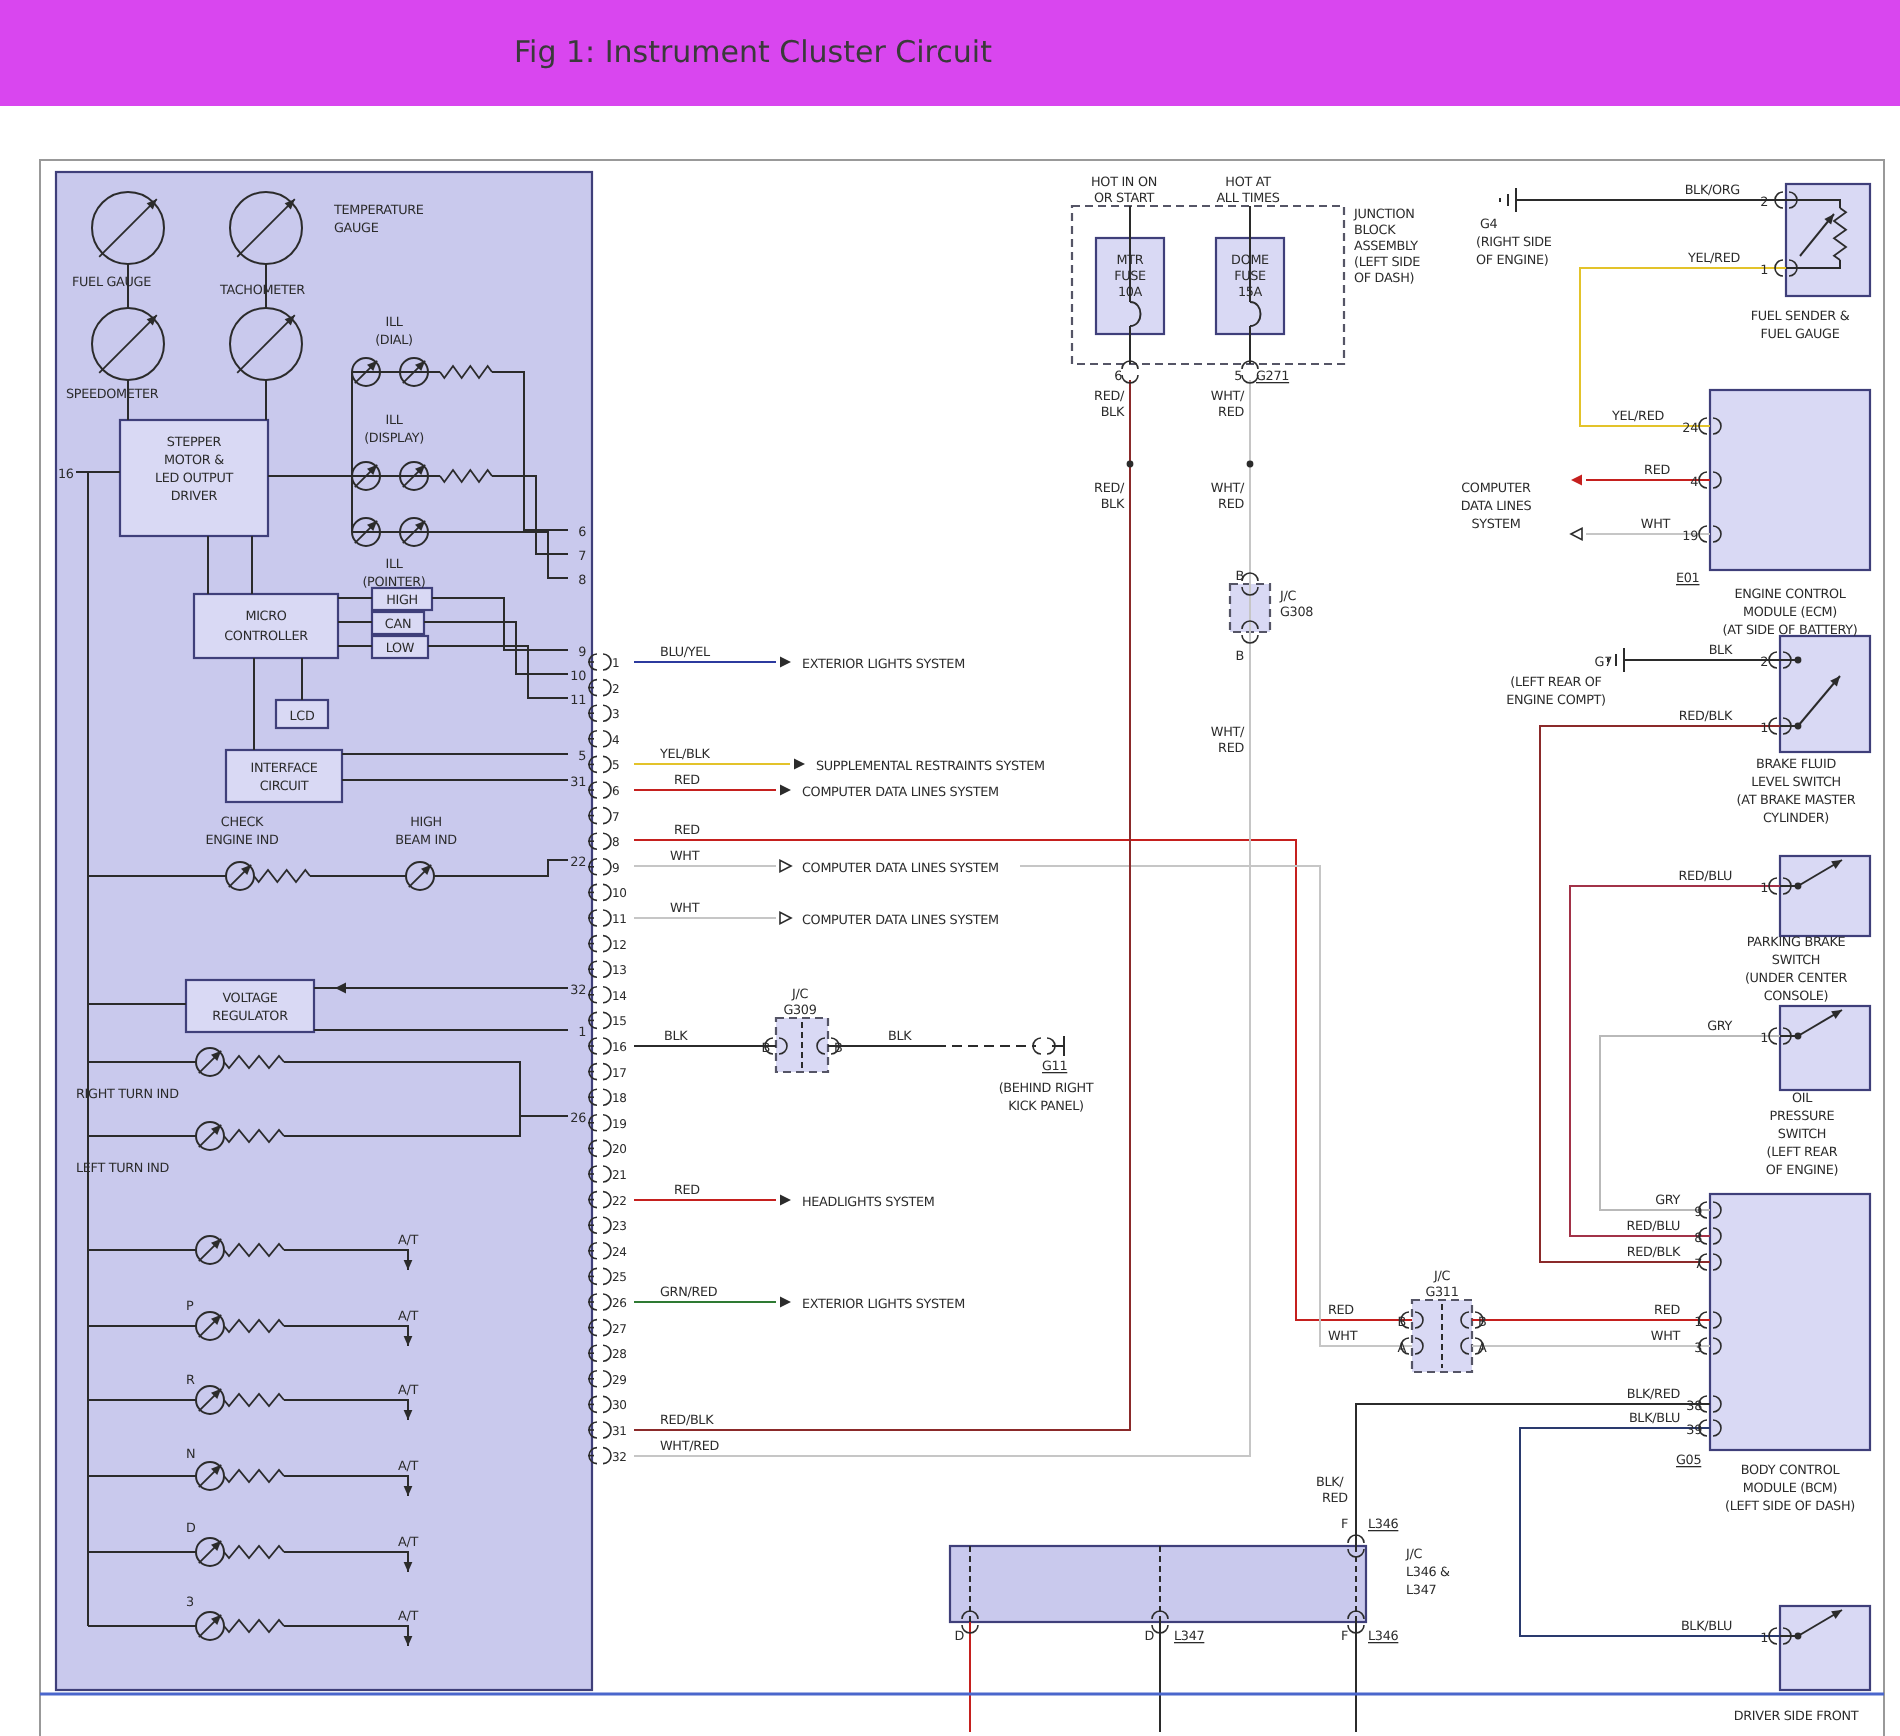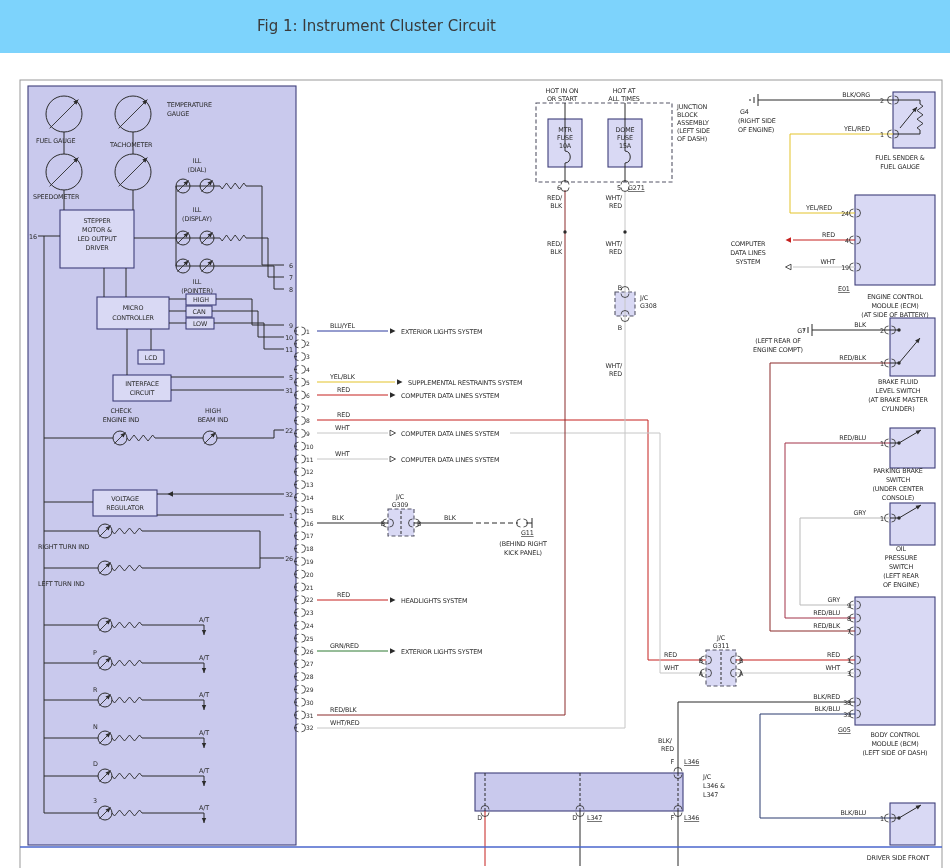--- a/index.html
+++ b/index.html
@@ -6,21 +6,21 @@
   #page{position:relative;width:950px;height:868px;font-family:"DejaVu Sans","Liberation Sans",sans-serif;}
   #header{position:absolute;left:0;top:0;width:950px;height:53px;}
   #title{position:absolute;left:257px;top:17px;font-size:15px;color:#3a3a3a;}
   #diagram{position:absolute;left:0;top:0;}
   #diagram text{font-family:"DejaVu Sans","Liberation Sans",sans-serif;letter-spacing:-0.15px;}
 </style>
 </head>
 <body>
 
 <div id="page">
-  <div id="header" style="background: #7dd3fc;">
+  <div id="header" style="background: #d946ef;">
     <span id="title">Fig 1: Instrument Cluster Circuit</span>
   </div>
   <svg id="diagram" width="950" height="868" viewBox="0 0 950 868" xmlns="http://www.w3.org/2000/svg">
       <rect x="20" y="80" width="922" height="790" fill="none" stroke="#999999" stroke-width="1"></rect>
       <rect x="28" y="86" width="268" height="759" fill="#c9c9ed" stroke="#3f3f7a" stroke-width="1.1"></rect>
       <rect x="60" y="210" width="74" height="58" fill="#d9d9f4" stroke="#3f3f7a" stroke-width="1.1"></rect>
       <rect x="97" y="297" width="72" height="32" fill="#d9d9f4" stroke="#3f3f7a" stroke-width="1.1"></rect>
       <rect x="186" y="294" width="30" height="11" fill="#d9d9f4" stroke="#3f3f7a" stroke-width="1.1"></rect>
       <rect x="186" y="306" width="26" height="11" fill="#d9d9f4" stroke="#3f3f7a" stroke-width="1.1"></rect>
       <rect x="186" y="318" width="28" height="11" fill="#d9d9f4" stroke="#3f3f7a" stroke-width="1.1"></rect>

